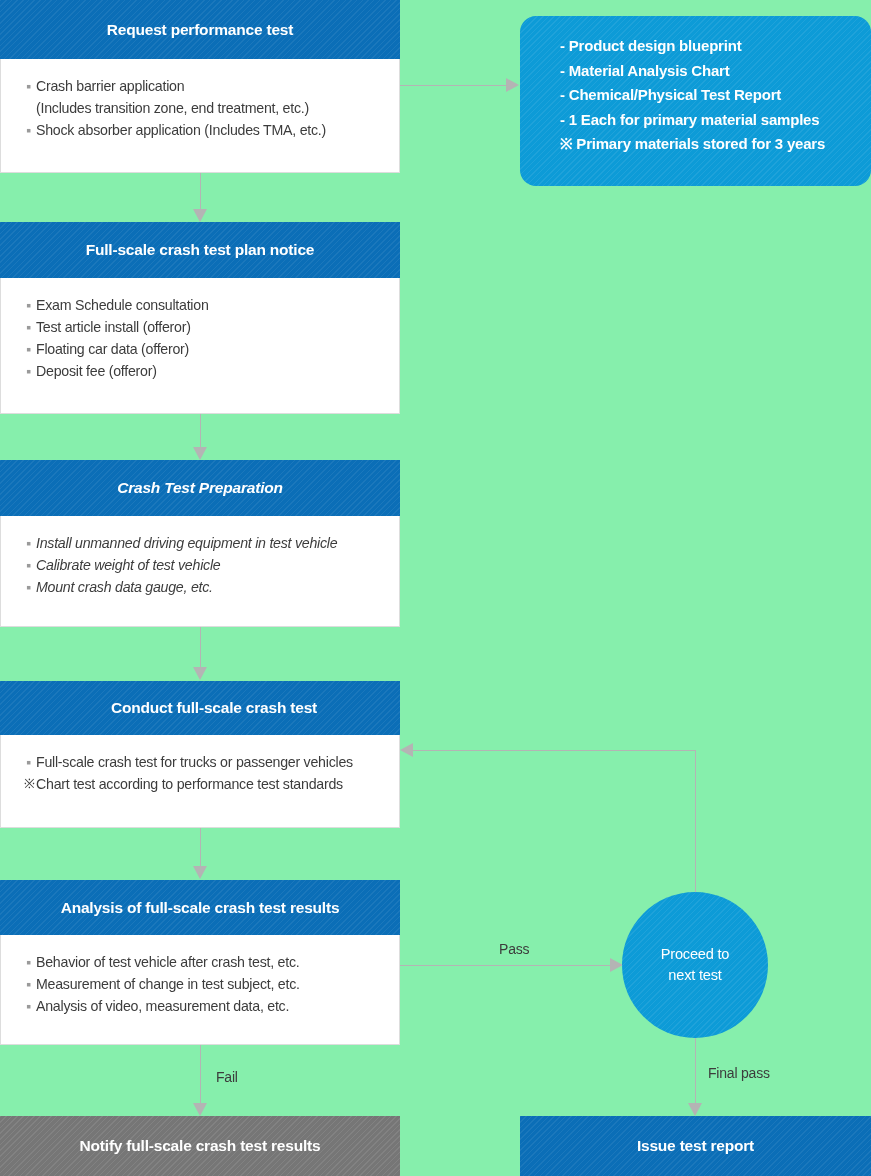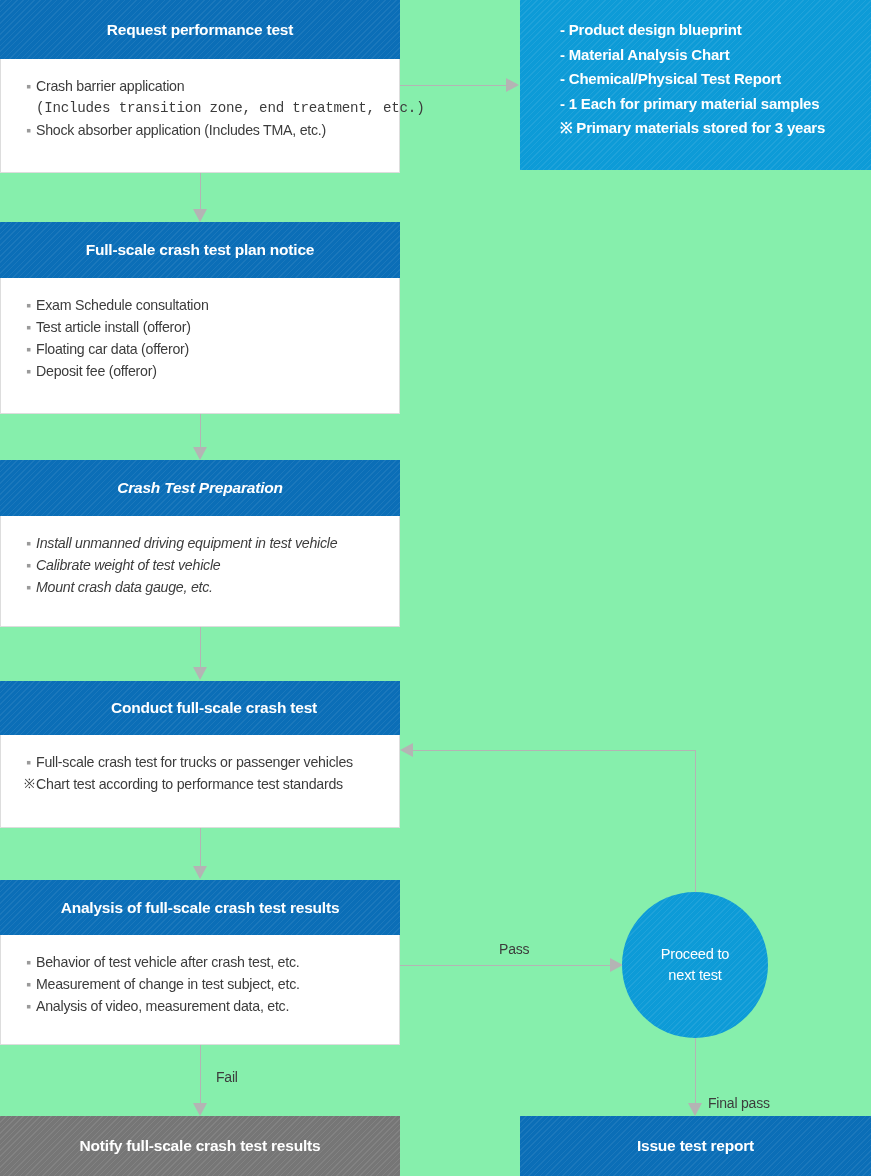--- a/index.html
+++ b/index.html
@@ -95,21 +95,20 @@
     color: #9a9a9a;
     font-size: 14.2px;
   }
   .bullet-line.mk-note .mk {
     color: #3c3c3c;
     font-size: 13px;
     left: -2px;
   }
   .bullet-line.mk-none {
     padding-left: 10px;
-    font-family: Liberation Mono, monospace;
   }
 
   
   .bar {
     position: absolute;
     box-sizing: border-box;
     display: flex;
     align-items: center;
     justify-content: center;
     color: #ffffff;
@@ -210,21 +209,21 @@
         <span class="mk"></span>
         <span>(Includes transition zone, end treatment, etc.)</span>
       </div>
       <div class="bullet-line">
         <span class="mk">▪</span>
         <span>Shock absorber application (Includes TMA, etc.)</span>
       </div>
     </div>
   </div>
 
-  <div class="info-panel stripe-cyan" style="left:520px; top:0px; width:351px; height:170px;">
+  <div class="info-panel stripe-cyan" style="left:520px; top:16px; width:351px; height:170px;border-radius:16px;">
     <div class="info-line">- Product design blueprint</div>
     <div class="info-line">- Material Analysis Chart</div>
     <div class="info-line">- Chemical/Physical Test Report</div>
     <div class="info-line">- 1 Each for primary material samples</div>
     <div class="info-line">※ Primary materials stored for 3 years</div>
   </div>
 
   <div class="conn-h" style="left:400px; top:85px; width:106px;"></div>
   <div class="arrow-right" style="left:506px; top:78px;"></div>
 
@@ -332,21 +331,21 @@
     <span>Proceed to</span>
     <span>next test</span>
   </div>
 
   <div class="conn-v" style="left:200px; top:1045px; width:1px; height:58px;"></div>
   <div class="arrow-down" style="left:193px; top:1103px;"></div>
   <div class="edge-label" style="left:216px; top:1069px;">Fail</div>
 
   <div class="conn-v" style="left:695px; top:1038px; width:1px; height:65px;"></div>
   <div class="arrow-down" style="left:688px; top:1103px;"></div>
-  <div class="edge-label" style="left:708px; top:1095px;text-align:center;">Final pass</div>
+  <div class="edge-label" style="left:708px; top:1065px;text-align:center;">Final pass</div>
 
   <div class="bar stripe-gray" style="left:0px; top:1116px; width:400px; height:60px;">
     <span>Notify full-scale crash test results</span>
   </div>
 
   <div class="bar stripe-dark" style="left:520px; top:1116px; width:351px; height:60px;">
     <span>Issue test report</span>
   </div>
 
 </div>

